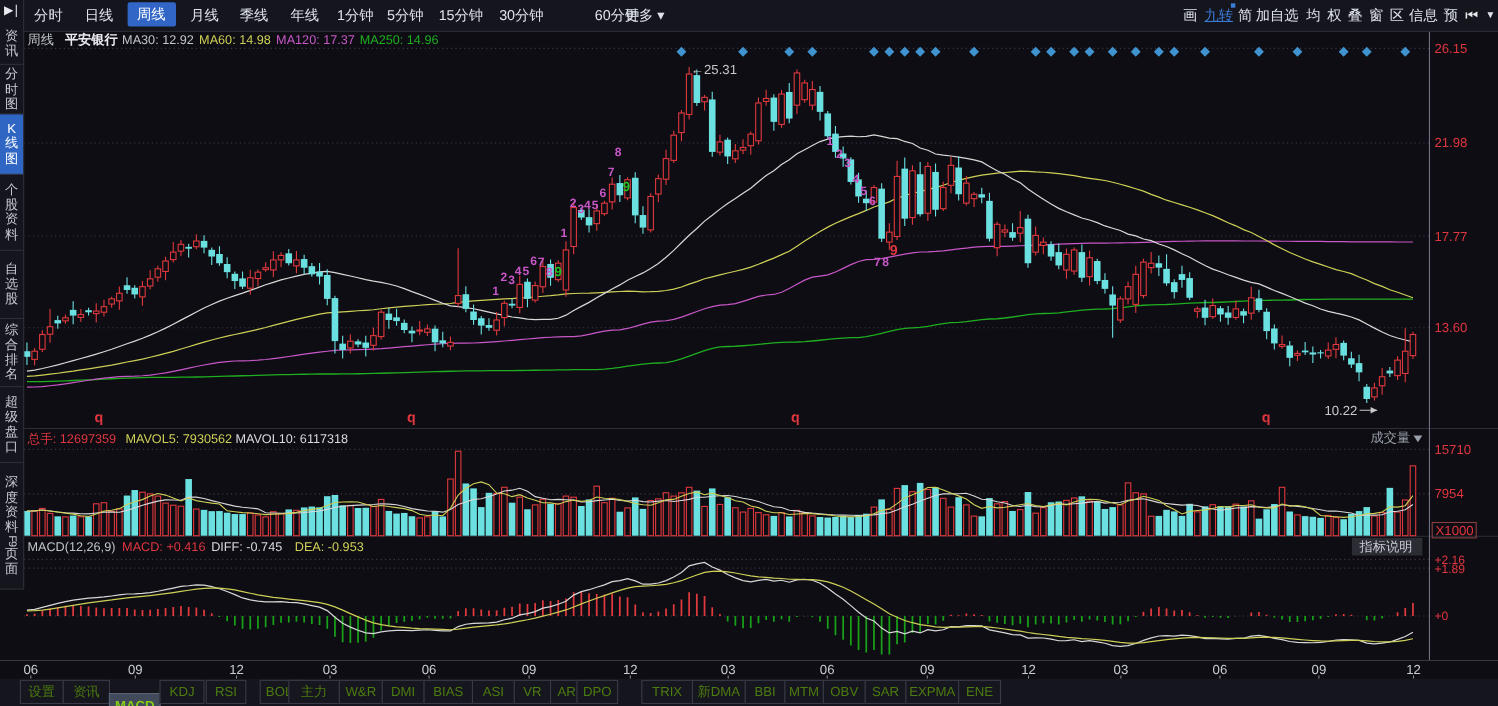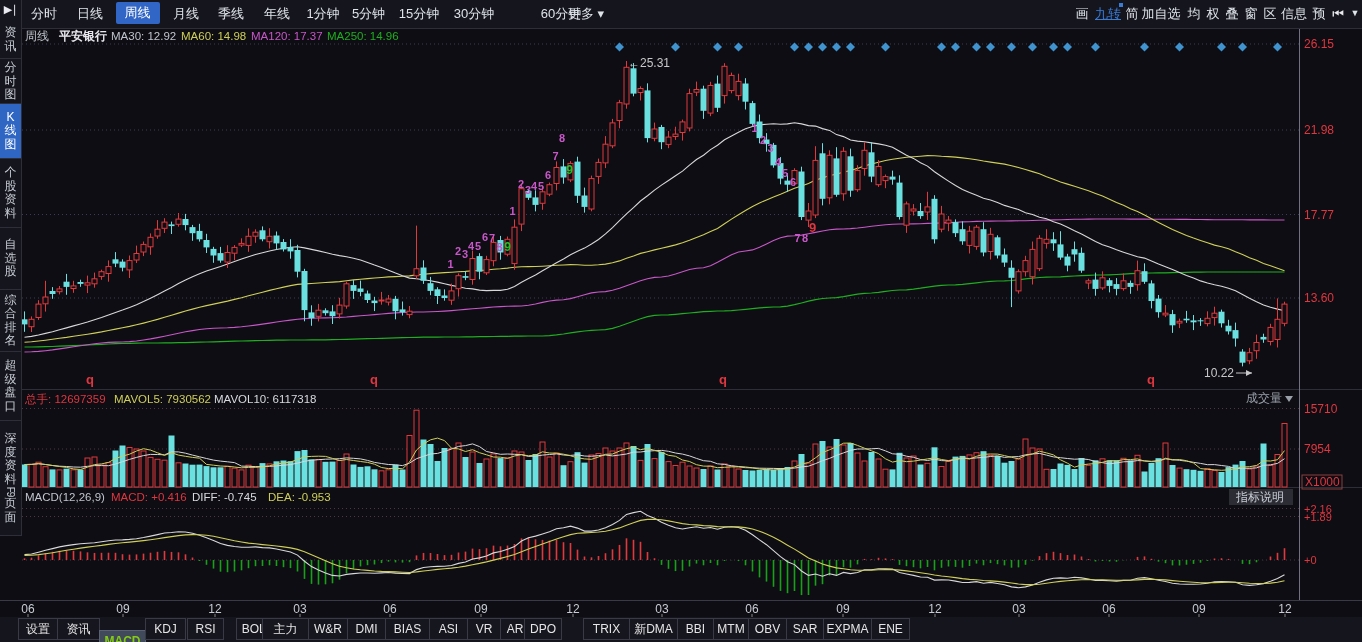--- a/index.html
+++ b/index.html
@@ -11,21 +11,21 @@
 .tab.blue{color:#3a7bd5;text-decoration:underline;}
 .sidebar{position:absolute;left:0;top:0;width:21px;height:536px;background:#15151d;
   border-right:1px solid #2e2e38;}
 .sicon{position:absolute;top:3px;left:0;width:21px;text-align:center;color:#e8e8f0;font-size:11px;letter-spacing:-2px;}
 .sitem{position:absolute;left:0;width:21px;color:#c8ccd4;font-size:12px;text-align:center;
   border-bottom:1px solid #2e2e38;display:flex;flex-direction:column;justify-content:center;}
 .sitem span{display:block;line-height:13.5px;}
 .sitem .rot{line-height:11px;font-size:10px;transform:rotate(90deg);letter-spacing:-1px;}
 .sitem.sel{background:#2f66c4;color:#fff;}
 .toolbar{position:absolute;left:0;top:617px;width:1362px;height:25px;background:#15151d;}
-.btn{position:absolute;top:1px;height:20px;line-height:20px;text-align:center;color:#e5e5e5;
+.btn{position:absolute;top:1px;height:20px;line-height:20px;text-align:center;color:#4d7c0f;
   font-size:12px;border:1px solid #3a3a46;background:#16161e;}
 .btn.act{background:#414a5a;color:#84cc16;font-weight:bold;border-color:#5a6274;margin-top:12px;}
 </style></head><body>
 <div id="root">
 <svg width="1362" height="642" viewBox="0 0 1362 642" style="position:absolute;left:0;top:0">
       <line x1="22.0" y1="44" x2="1299.5" y2="44" stroke="#3c3c52" stroke-width="1" stroke-dasharray="1,3"></line>
       <line x1="22.0" y1="130" x2="1299.5" y2="130" stroke="#3c3c52" stroke-width="1" stroke-dasharray="1,3"></line>
       <line x1="22.0" y1="214.5" x2="1299.5" y2="214.5" stroke="#3c3c52" stroke-width="1" stroke-dasharray="1,3"></line>
       <line x1="22.0" y1="298" x2="1299.5" y2="298" stroke="#3c3c52" stroke-width="1" stroke-dasharray="1,3"></line>
       <line x1="22.0" y1="408.5" x2="1299.5" y2="408.5" stroke="#4a3844" stroke-width="1" stroke-dasharray="1,3"></line>

